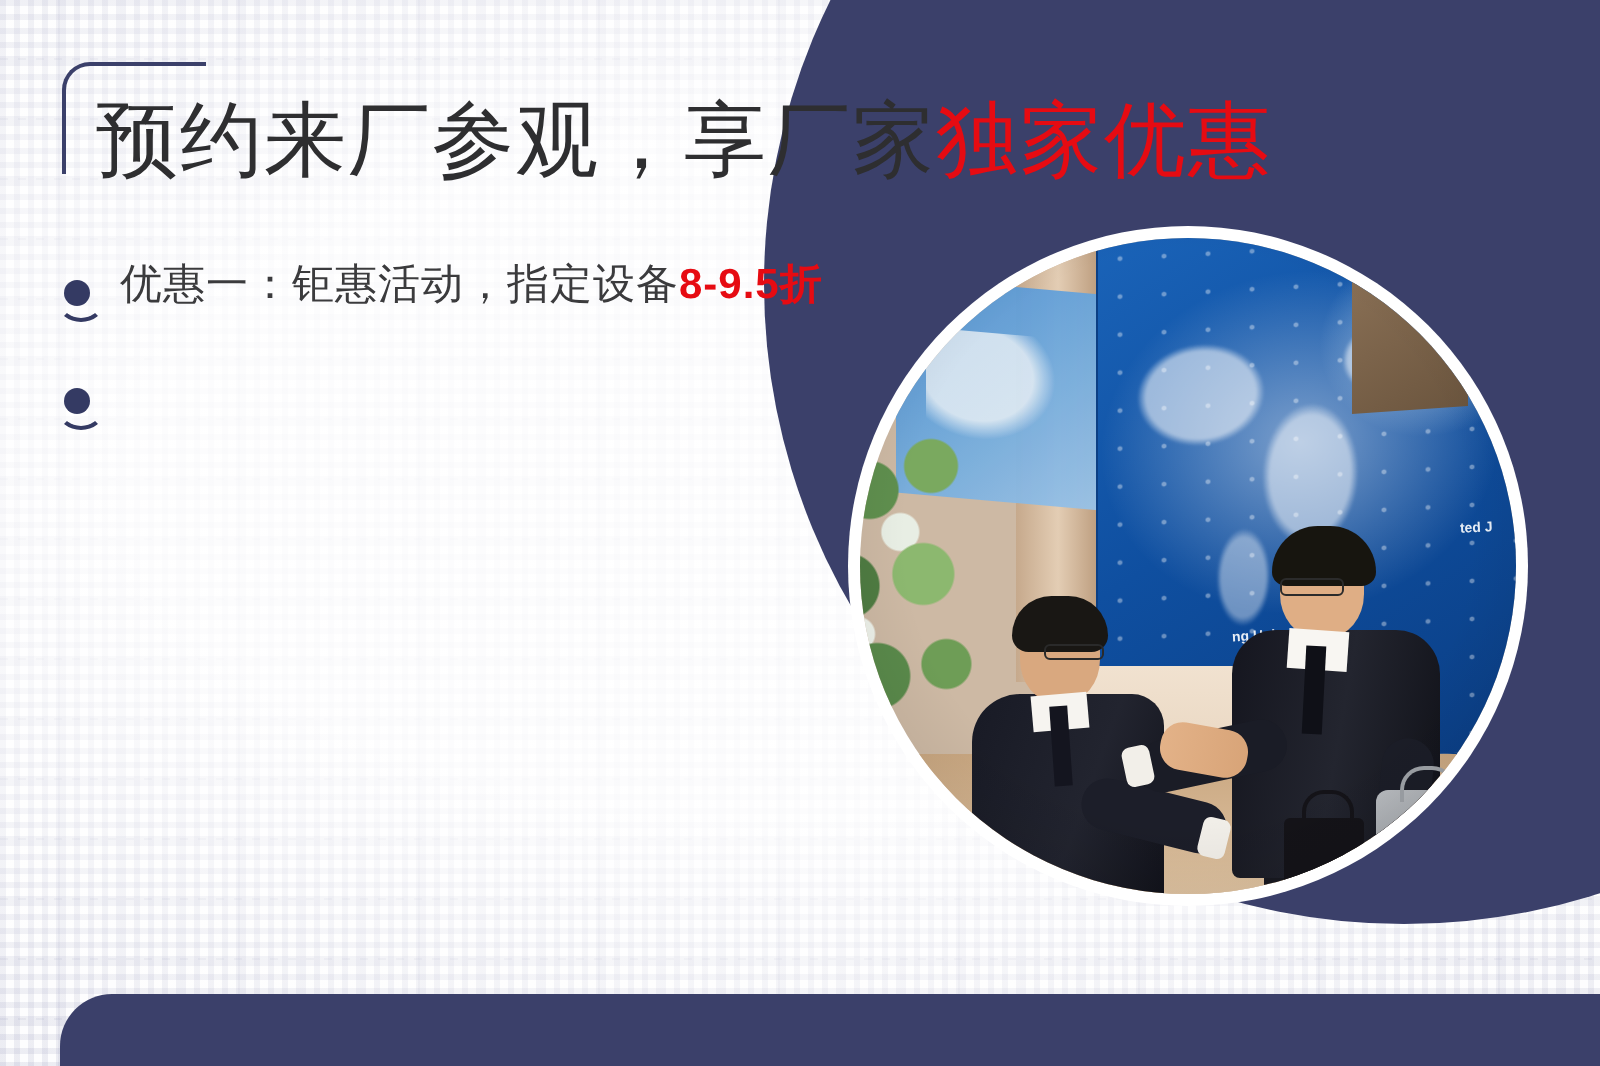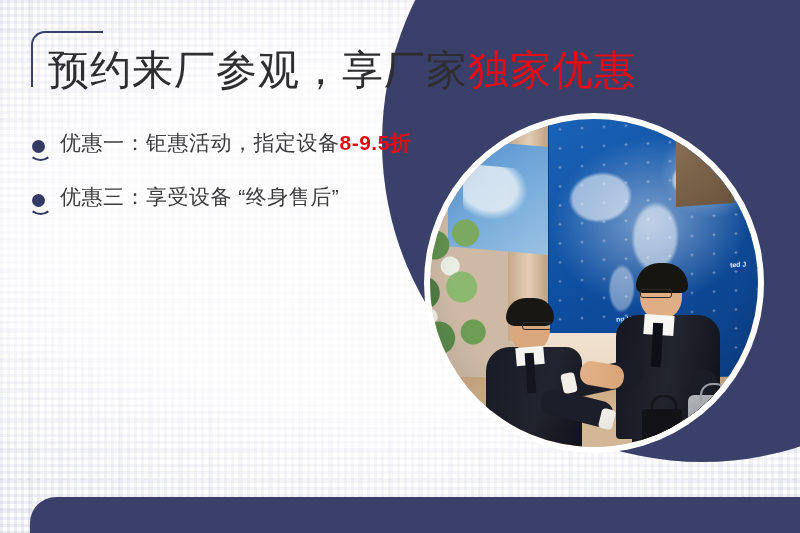--- a/index.html
+++ b/index.html
@@ -488,23 +488,20 @@
       <span class="bullet-text">
         <span class="bullet-line"><span>优惠一：钜惠活动，指定设备</span><span class="em-red">8-9.5折</span></span>
       </span>
     </div>
 
 
     <div class="bullet-row">
       <span class="bullet-icon">
         <span class="dot"></span>
           <span class="arc"></span>
-      </span>
-      <span class="bullet-text">
-        <span class="bullet-line"><span>优惠三：享受设备 “终身售后”</span></span>
       </span>
     </div>
 
 
   </div>
 
   <div class="photo-wrap">
     <div class="photo">
       <div class="sc-wall"></div>
       <div class="sc-pillar"></div>

